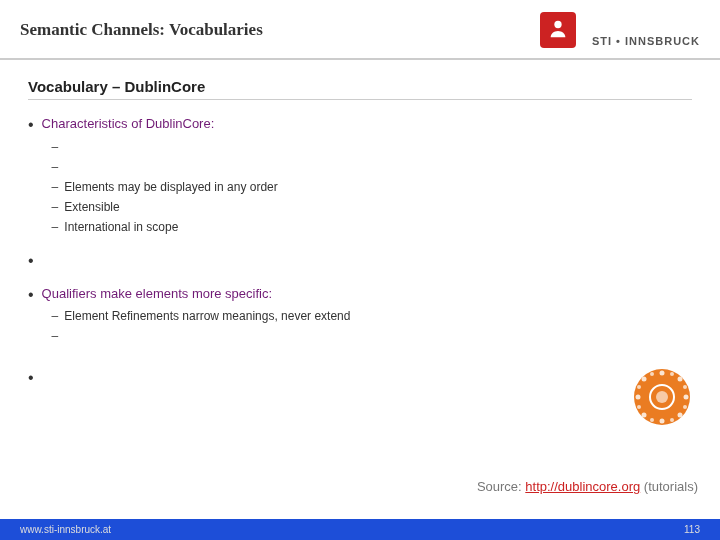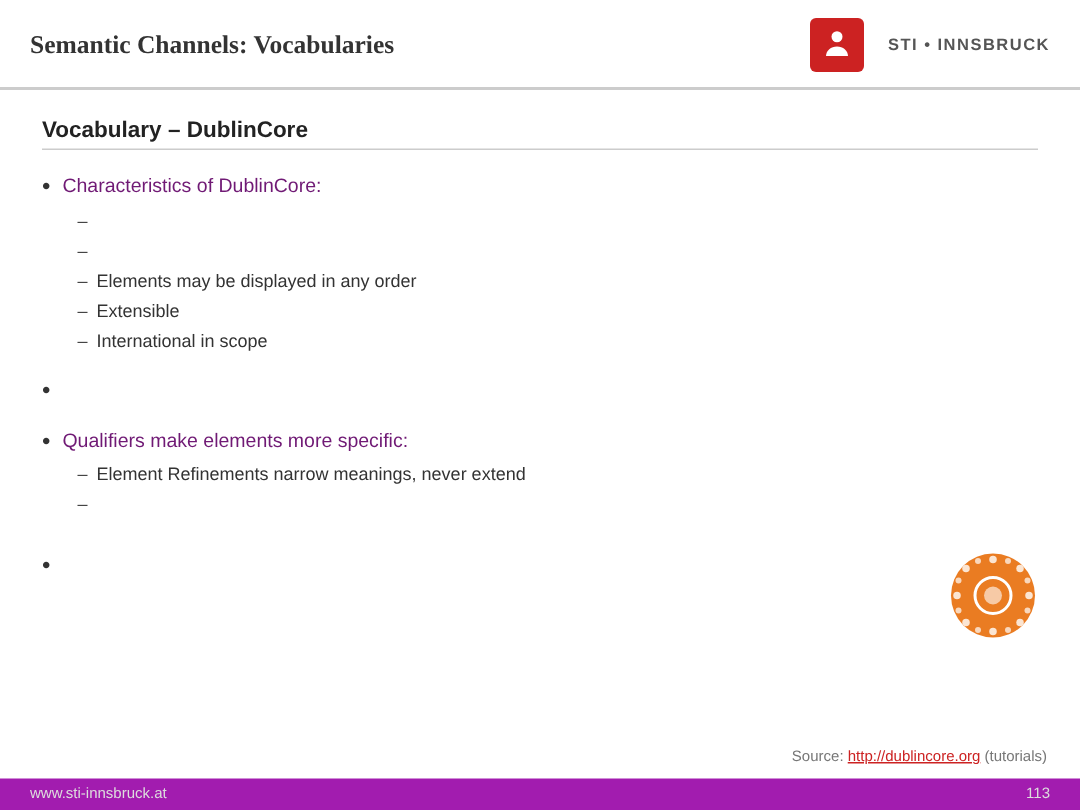--- a/index.html
+++ b/index.html
@@ -30,21 +30,21 @@
 
     .header-title {
       font-size: 17px;
       font-weight: bold;
       color: #333333;
       font-family: Liberation Serif, serif;
     }
 
     .logo-area {
       display: flex;
-      align-items: center;
+      align-items: flex-end;
       gap: 16px;
       margin-left: 36px;
     }
 
     .logo-icon {
       width: 36px;
       height: 36px;
       background: #cc2222;
       border-radius: 4px;
       display: flex;
@@ -139,43 +139,43 @@
     .qualifiers-left {
       flex: 1;
     }
 
     
     .footer {
       position: absolute;
       bottom: 0;
       left: 0;
       right: 0;
-      background: #a21caf;
+      background: #1d4ed8;
       padding: 5px 20px;
       display: flex;
       align-items: center;
       justify-content: space-between;
     }
 
     .footer-url {
       font-size: 10px;
       color: #dddddd;
     }
 
     .footer-page {
       font-size: 10px;
       color: #dddddd;
     }
 
     .source-text {
-      font-size: 10px;
+      font-size: 13px;
       color: #777777;
       text-align: right;
       padding-right: 20px;
-      margin-bottom: 2px;
+      margin-bottom: 18px;
     }
   </style>
 </head>
 <body>
 
 <div class="header">
   <span class="header-title">Semantic Channels: Vocabularies</span>
   <div class="logo-area">
     <div class="logo-icon">
 

